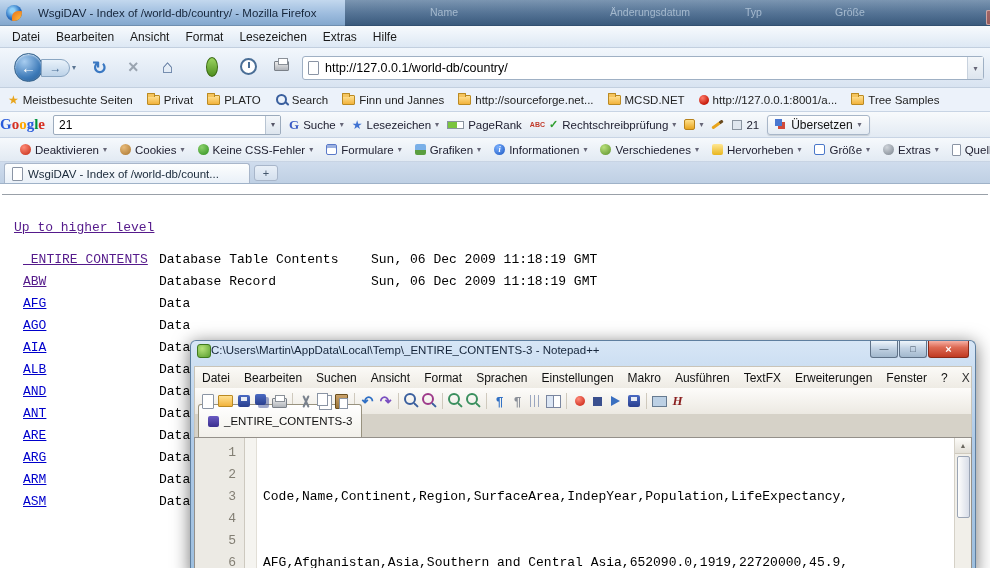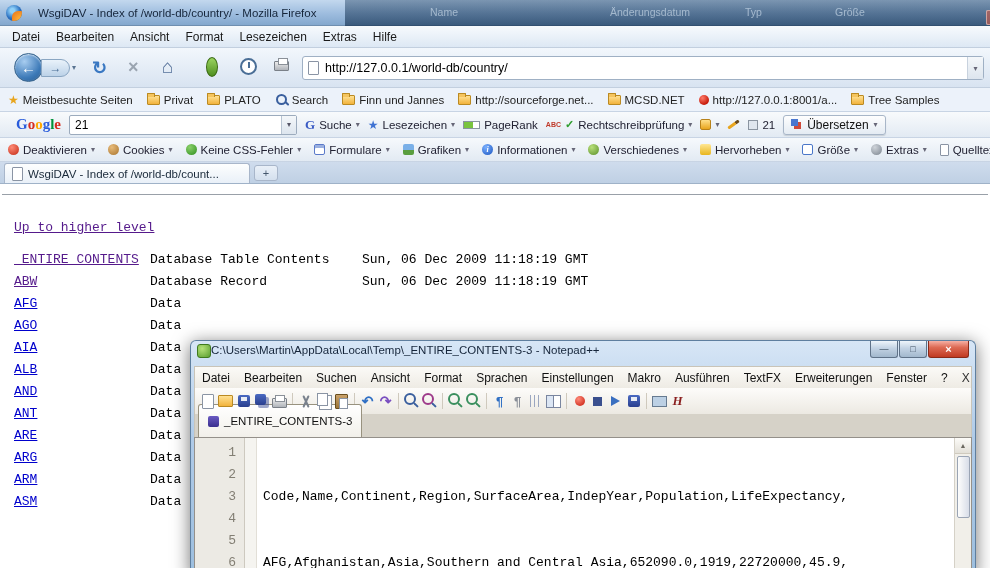--- a/index.html
+++ b/index.html
@@ -73,21 +73,21 @@
   .bsearch { width:13px; height:13px; position:relative; flex:none; }
   .bsearch::before { content:""; position:absolute; left:1px; top:1px; width:7px; height:7px;
                      border:2px solid #3a5f9e; border-radius:50%; }
   .bsearch::after { content:""; position:absolute; right:0; bottom:0; width:2px; height:5px;
                     background:#3a5f9e; transform:rotate(-45deg); border-radius:1px; }
   .reddot { width:10px; height:10px; border-radius:50%; flex:none;
             background:radial-gradient(circle at 35% 30%, #ff7a6a, #c41808 72%); }
 
   .ff-goog { position:absolute; left:0; top:112px; right:0; height:26px;
              background:linear-gradient(#f8fafc,#e2eaf3); border-bottom:1px solid #c8d4e4;
-             display:flex; align-items:center; gap:8px; padding-left:16px; white-space:nowrap; overflow:hidden; }
+             display:flex; align-items:center; gap:8px; padding-left:0; white-space:nowrap; overflow:hidden; }
   .glogo { font:bold 15px "Liberation Serif",serif; letter-spacing:0; }
   .g1{color:#2a5cdb}.g2{color:#d62d20}.g3{color:#ffa700}.g4{color:#2a5cdb}.g5{color:#00933b}.g6{color:#d62d20}
   .gsearch { width:228px; height:20px; background:#fff; border:1px solid #9cabbd; border-radius:2px;
              display:flex; align-items:center; }
   .gsearch .val { flex:1; padding-left:5px; font-size:12px; color:#000; }
   .gdd { width:15px; align-self:stretch; background:linear-gradient(#f4f7fa,#dde5ee);
          border-left:1px solid #b8c4d2; font-size:8px; color:#556;
          display:flex; align-items:center; justify-content:center; }
   .gitem { display:flex; align-items:center; gap:4px; font-size:11.5px; color:#223; }
   .dda { font-size:8px; color:#667; }
@@ -102,21 +102,21 @@
   .pencil { width:13px; height:3px; background:linear-gradient(90deg,#e8a51e 70%, #6a4a1e 70%);
             transform:rotate(-35deg); border-radius:1px; flex:none; }
   .cntic { width:10px; height:10px; background:#dfe6ee; border:1px solid #8a94a0; flex:none; }
   .gtrans { height:20px; border:1px solid #a8b6c8; border-radius:3px;
             background:linear-gradient(#fefefe,#e4ebf3); display:flex; align-items:center; gap:5px;
             padding:0 7px; box-shadow:0 1px 1px rgba(0,0,0,.12); }
   .transic { width:7px; height:7px; background:#4a77d0; box-shadow:3px 3px 0 #d04a3a; margin:-2px 4px 2px 0; }
 
   .ff-dev { position:absolute; left:0; top:138px; right:0; height:24px;
             background:linear-gradient(#f6f9fc,#e2eaf3); border-bottom:1px solid #c8d4e4;
-            display:flex; align-items:center; padding-left:8px; white-space:nowrap; overflow:hidden; }
+            display:flex; align-items:center; padding-left:20px; white-space:nowrap; overflow:hidden; }
   .ditem { display:flex; align-items:center; gap:4px; margin-right:13px; font-size:11.5px; color:#223; }
   .dic { width:11px; height:11px; border-radius:50%; flex:none; }
   .c-red   { background:radial-gradient(circle at 35% 30%,#ff8a76,#c22a14); }
   .c-cookie{ background:radial-gradient(circle at 35% 30%,#e8bb7a,#a8742e); }
   .c-green { background:radial-gradient(circle at 35% 30%,#8ad06a,#2f8f1f); }
   .c-form  { border-radius:2px; background:#fff; border:1px solid #5a79c9; box-shadow:inset 0 3px 0 #9ab0e0; }
   .c-img   { border-radius:2px; background:linear-gradient(#7ab0e8 55%,#5a9e3f 55%); }
   .c-info  { background:radial-gradient(circle at 35% 30%,#7ab0ff,#1a55c0); color:#fff; font:italic bold 8px "Liberation Serif",serif; display:flex; align-items:center; justify-content:center; }
   .c-misc  { background:radial-gradient(circle at 35% 30%,#b8e07a,#5a8f2a); }
   .c-high  { border-radius:2px; background:linear-gradient(#ffe793,#e8b51e); }
@@ -133,21 +133,21 @@
   .newtab { height:16px; width:24px; margin:0 0 2px 4px; border:1px solid #a8b6ca; border-radius:3px;
             background:linear-gradient(#e9f0f8,#d4e0ee); color:#44566c; font-size:11px;
             display:flex; align-items:center; justify-content:center; }
 
   .ff-content { position:absolute; left:0; top:184px; right:0; bottom:0; background:#fff; overflow:hidden; }
   .h1 { font:bold 27px "Liberation Serif",serif; margin:14px 0 0 12px; color:#000; }
   .rule { height:2px; border-top:1px solid #99a0a8; border-bottom:1px solid #fff; margin:10px 2px 0 2px; }
   .uplink { display:inline-block; margin:24px 0 0 14px; font:13px "Liberation Mono",monospace;
             color:#551a8b; text-decoration:underline; }
   .listing { margin-top:13px; font:13px "Liberation Mono",monospace; }
-  .lrow { display:flex; height:22px; align-items:center; padding-left:14px; }
+  .lrow { display:flex; height:22px; align-items:center; padding-left:23px; }
   .lname { width:136px; flex:none; }
   .lname span { color:#0000cc; text-decoration:underline; }
   .lname span.visited { color:#551a8b; }
   .ltype { width:212px; flex:none; color:#000; }
   .ldate { color:#000; }
 
   
   .npp { position:absolute; left:190px; top:340px; width:786px; height:236px;
          background:linear-gradient(#d7e6f6,#b0cbe8 40%,#9cbede);
          border:1px solid #5f7f9f; border-bottom:none; border-radius:6px 6px 0 0;

